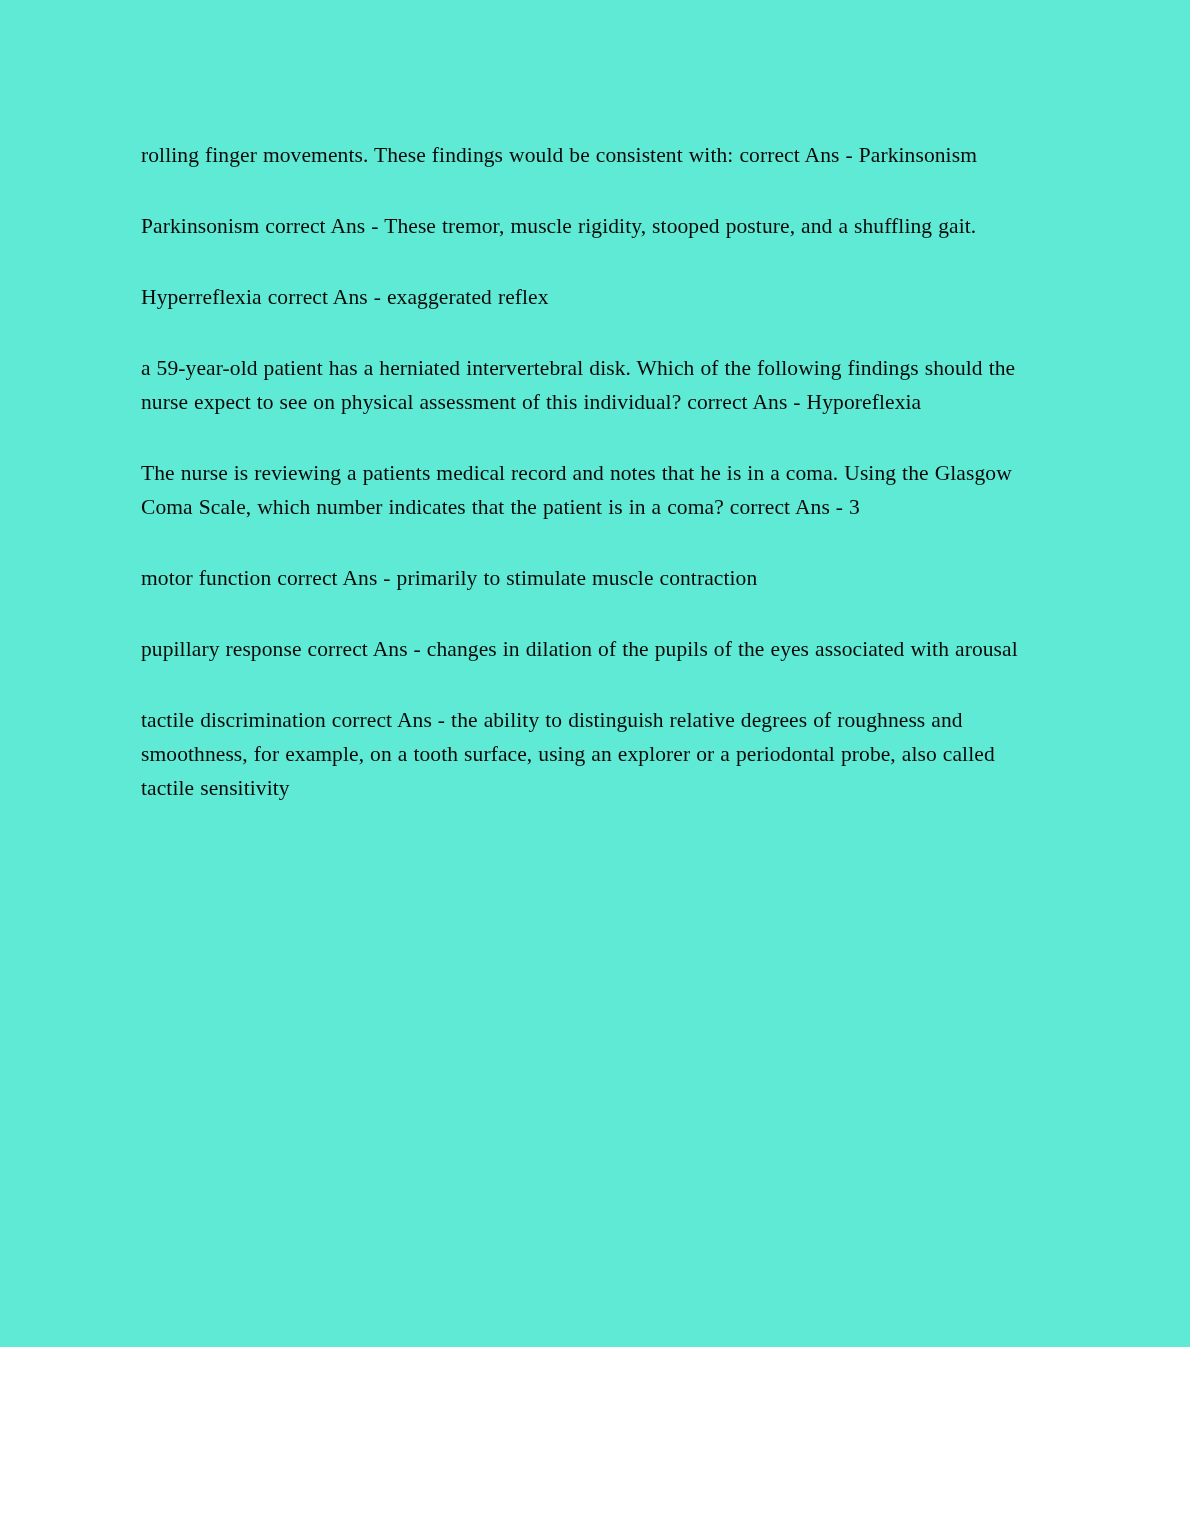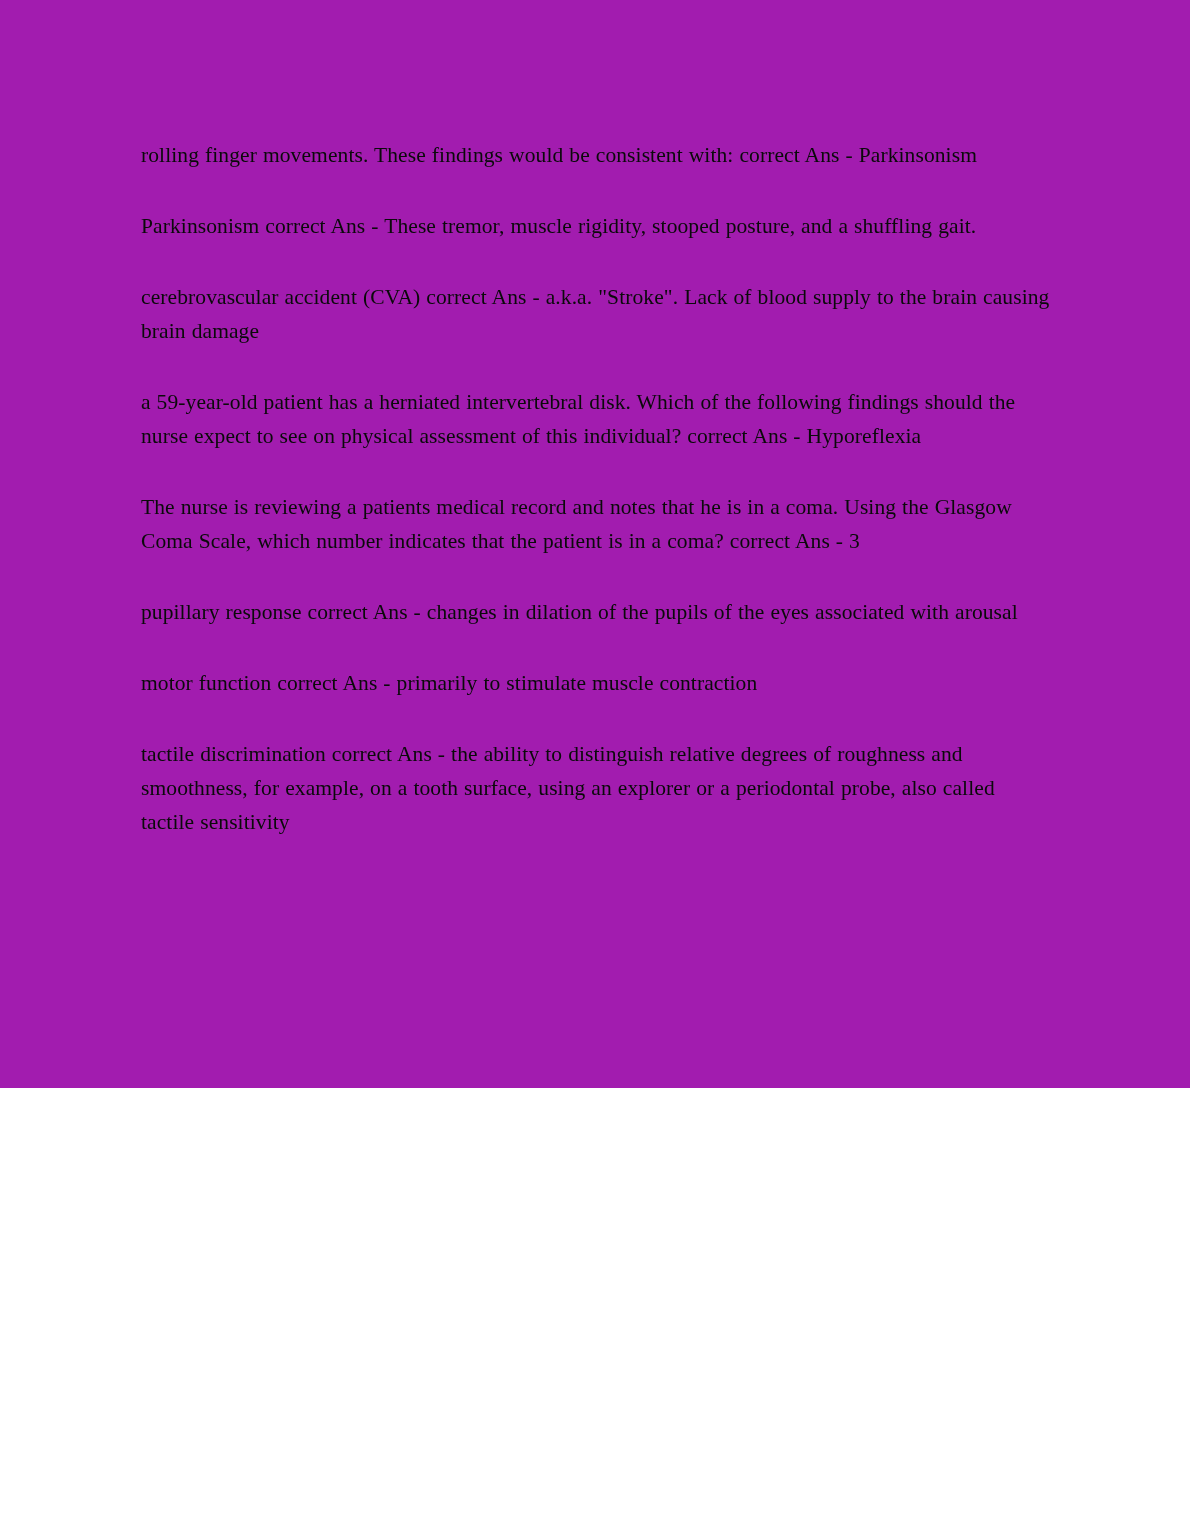--- a/index.html
+++ b/index.html
@@ -10,43 +10,43 @@
   body {
     width: 1190px;
     height: 1540px;
     overflow: hidden;
     font-family: "Liberation Serif", "DejaVu Serif", serif;
     color: #0a0a0a;
   }
   .page {
     box-sizing: border-box;
     width: 1190px;
-    height: 1088px;
+    height: 1347px;
     padding: 138px 138px 76px 141px;
-    background: #a21caf;
+    background: #5eead4;
   }
   .doc-body p {
     margin: 0 0 37px 0;
     font-size: 21.5px;
     line-height: 34px;
     letter-spacing: 0.1px;
     word-spacing: 0.5px;
     text-align: left;
   }
   .doc-body p:last-child {
     margin-bottom: 12px;
   }
 </style>
 </head>
 <body>
 
 <div class="page">
   <div class="doc-body">
       <p>rolling finger movements. These findings would be consistent with:  correct Ans - Parkinsonism</p>
       <p>Parkinsonism  correct Ans - These tremor, muscle rigidity, stooped posture, and a shuffling gait.</p>
-      <p>cerebrovascular accident (CVA)  correct Ans - a.k.a. "Stroke". Lack of blood supply to the brain causing brain damage</p>
+      <p>Hyperreflexia  correct Ans - exaggerated reflex</p>
       <p>a 59-year-old patient has a herniated intervertebral disk. Which of the following findings should the nurse expect to see on physical assessment of this individual? correct Ans - Hyporeflexia</p>
       <p>The nurse is reviewing a patients medical record and notes that he is in a coma. Using the Glasgow Coma Scale, which number indicates that the patient is in a coma?  correct Ans - 3</p>
+      <p>motor function  correct Ans - primarily to stimulate muscle contraction</p>
       <p>pupillary response  correct Ans - changes in dilation of the pupils of the eyes associated with arousal</p>
-      <p>motor function  correct Ans - primarily to stimulate muscle contraction</p>
       <p>tactile discrimination  correct Ans - the ability to distinguish relative degrees of roughness and smoothness, for example, on a tooth surface, using an explorer or a periodontal probe, also called tactile sensitivity</p>
     </div>
 </div>
 
 </body></html>

